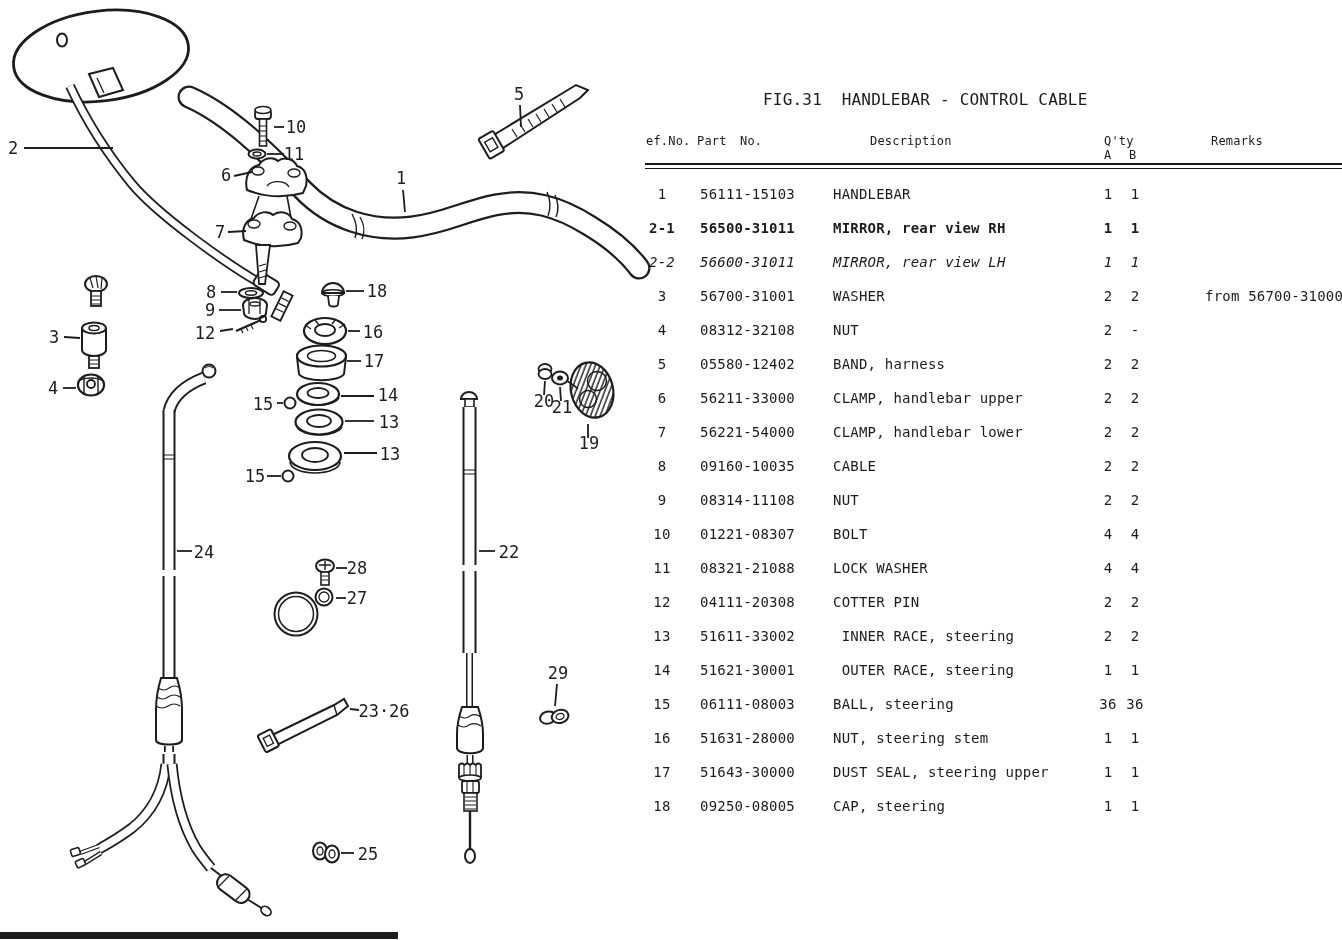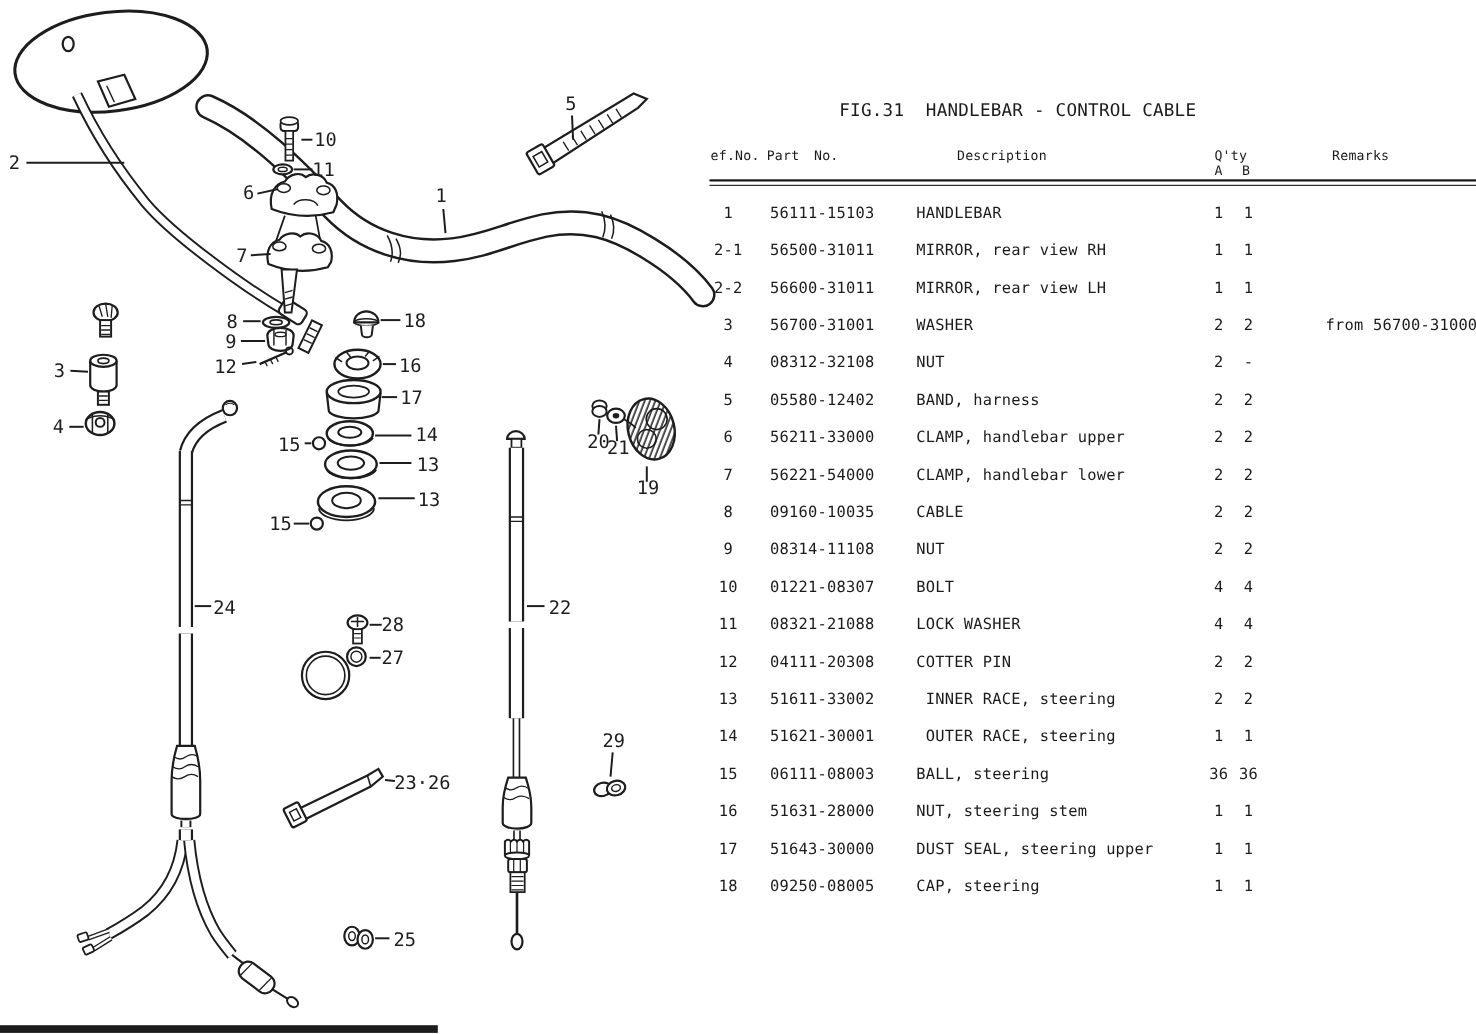--- a/index.html
+++ b/index.html
@@ -364,29 +364,29 @@
 
   <div id="rows">
       <div class="t-row" style="top: 186px;">
         <span class="cell c-ref">1</span>
         <span class="cell c-part">56111-15103</span>
         <span class="cell c-desc">HANDLEBAR</span>
         <span class="cell c-qa">1</span>
         <span class="cell c-qb">1</span>
         <span class="cell c-rem"></span>
       </div>
-      <div class="t-row" style="top: 220px;">
+      <div class="t-row" style="top: 220px; font-weight: bold;">
         <span class="cell c-ref">2-1</span>
         <span class="cell c-part">56500-31011</span>
         <span class="cell c-desc">MIRROR, rear view RH</span>
         <span class="cell c-qa">1</span>
         <span class="cell c-qb">1</span>
         <span class="cell c-rem"></span>
       </div>
-      <div class="t-row" style="top: 254px;">
+      <div class="t-row" style="top: 254px; font-style: italic;">
         <span class="cell c-ref">2-2</span>
         <span class="cell c-part">56600-31011</span>
         <span class="cell c-desc">MIRROR, rear view LH</span>
         <span class="cell c-qa">1</span>
         <span class="cell c-qb">1</span>
         <span class="cell c-rem"></span>
       </div>
       <div class="t-row" style="top: 288px;">
         <span class="cell c-ref">3</span>
         <span class="cell c-part">56700-31001</span>

